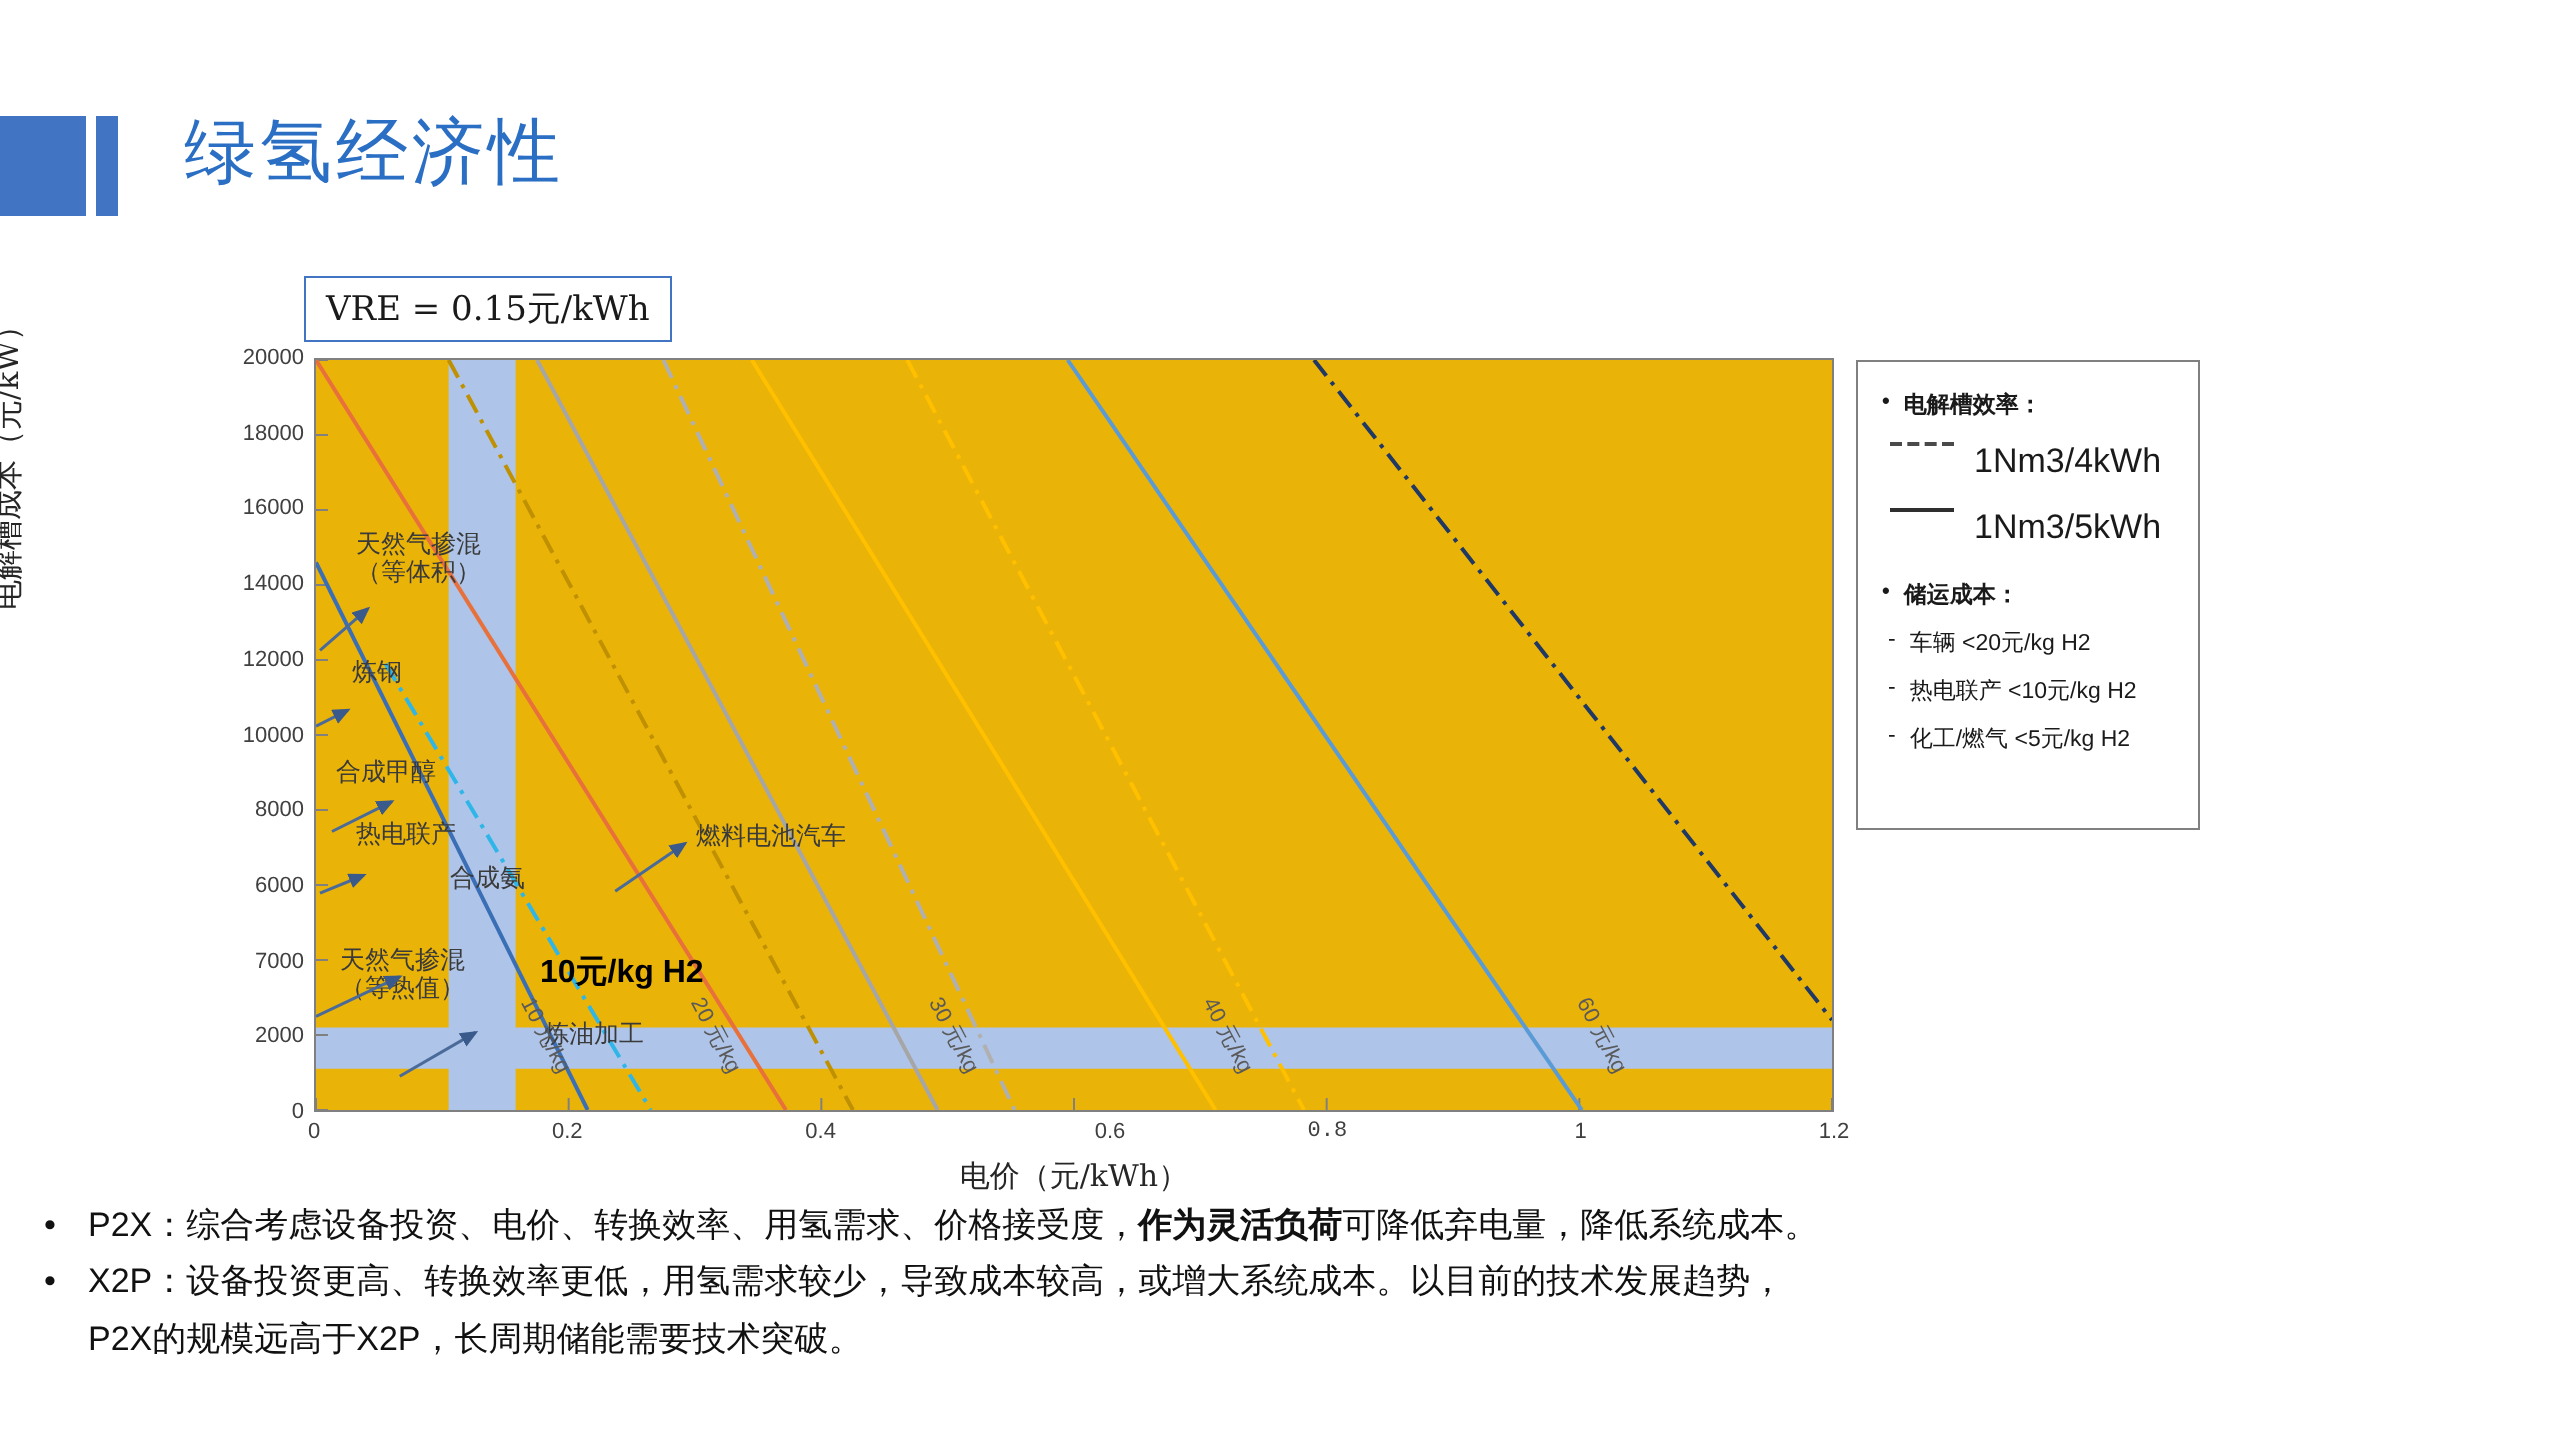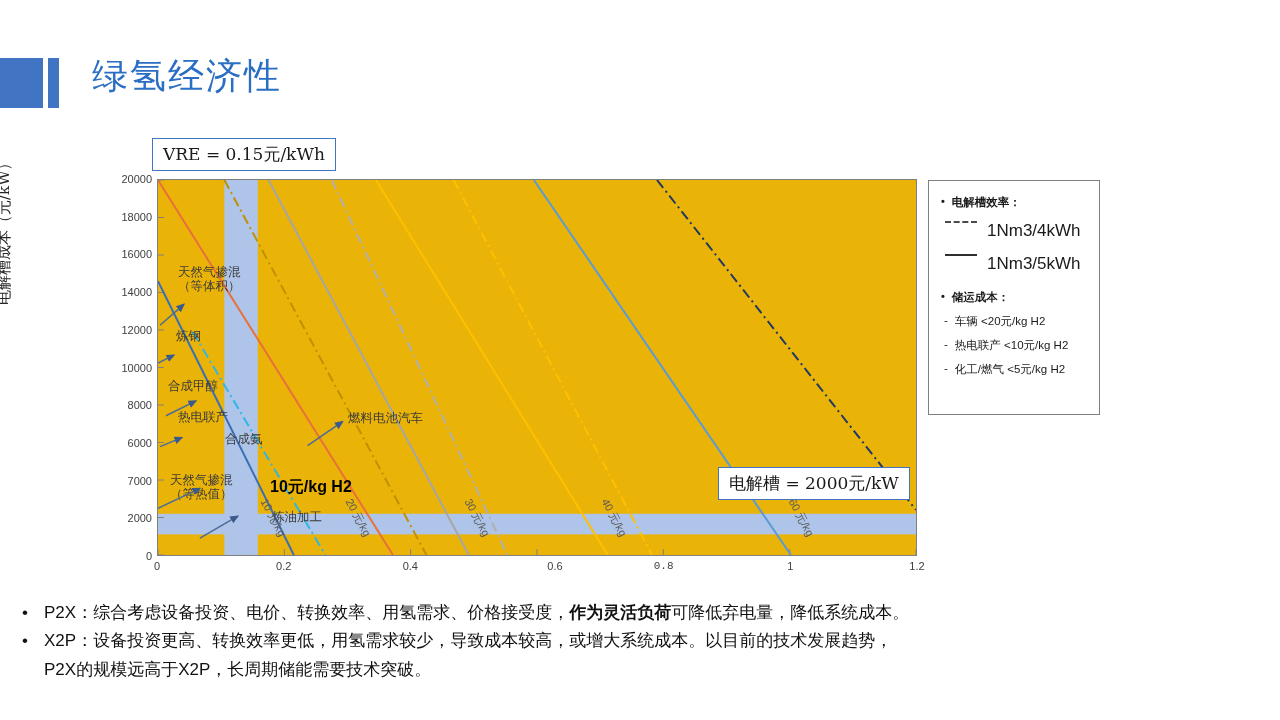--- a/index.html
+++ b/index.html
@@ -180,23 +180,23 @@
 
   <div id="xtick-wrap">
       <div class="xtick" style="left: 0px;">0</div>
       <div class="xtick" style="left: 126.667px;">0.2</div>
       <div class="xtick" style="left: 253.333px;">0.4</div>
       <div class="xtick" style="left: 380px; margin-left: 18px;">0.6</div>
       <div class="xtick" style="left: 506.667px; font-family: Liberation Mono, monospace;">0.8</div>
       <div class="xtick" style="left: 633.333px;">1</div>
       <div class="xtick" style="left: 760px;">1.2</div>
     </div>
+  <div id="x-axis-title">电价（元/kWh）</div>
 
   <div class="callout" id="vre-box">VRE = 0.15元/kWh</div>
-  <div class="callout" id="electrolyser-box">电解槽 = 2000元/kW</div>
 
   <div id="legend-box">
     <div class="legend-head">
       <span class="dot">•</span>
       <span>电解槽效率：</span>
     </div>
     <div class="legend-row">
       <span class="swatch dashdot"></span>
       <span>1Nm3/4kWh</span>
     </div>

